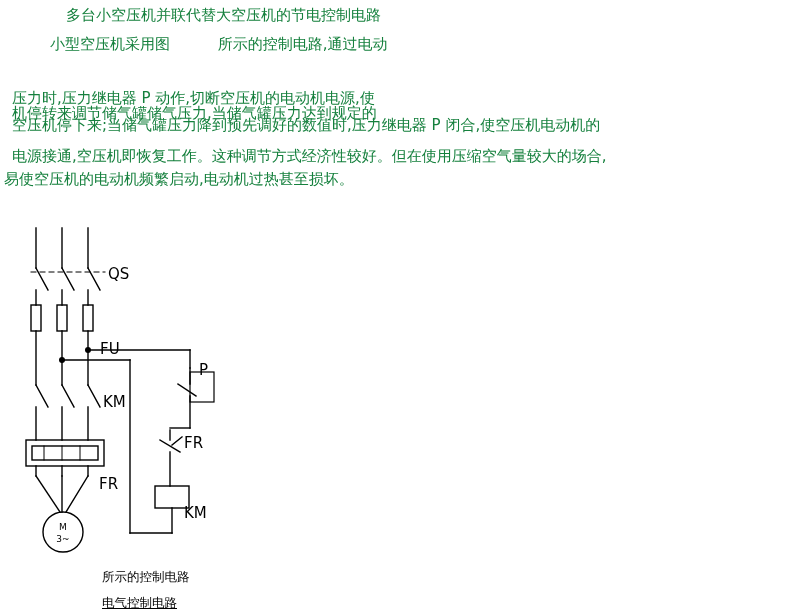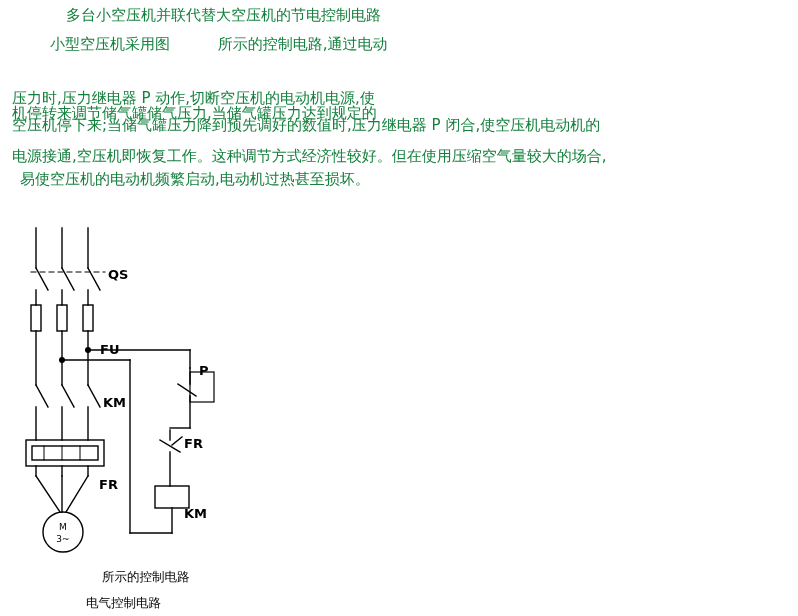--- a/index.html
+++ b/index.html
@@ -49,38 +49,37 @@
   }
   .cap {
     position: absolute;
     white-space: pre;
     font-size: 12.5px;
     line-height: 13px;
   }
   .lbl {
     position: absolute;
     white-space: pre;
-    font-size: 13px;
+    font-size: 15px;
     line-height: 13px;
-    font-weight: bold;
   }
 </style>
 </head>
 <body>
 
 <div id="page">
 
   <div class="text-block">
     <div class="tline title" style="left:66px; top:8px;">多台小空压机并联代替大空压机的节电控制电路</div>
     <div class="tline" style="left:50px; top:37px;">小型空压机采用图          所示的控制电路,通过电动</div>
     <div class="tline" style="left:12px; top:64px;margin-top:42px;">机停转来调节储气罐储气压力,当储气罐压力达到规定的</div>
     <div class="tline" style="left:12px; top:91px;">压力时,压力继电器 P 动作,切断空压机的电动机电源,使</div>
     <div class="tline" style="left:12px; top:118px;">空压机停下来;当储气罐压力降到预先调好的数值时,压力继电器 P 闭合,使空压机电动机的</div>
     <div class="tline" style="left:12px; top:149px;">电源接通,空压机即恢复工作。这种调节方式经济性较好。但在使用压缩空气量较大的场合,</div>
-    <div class="tline" style="left:20px; top:172px;">易使空压机的电动机频繁启动,电动机过热甚至损坏。</div>
+    <div class="tline" style="left:4px; top:172px;">易使空压机的电动机频繁启动,电动机过热甚至损坏。</div>
   </div>
 
   <svg id="circuit" viewBox="0 0 798 616" width="798" height="616">
     <g stroke="#000" stroke-width="1.4" fill="none" stroke-linecap="square">
 
       <line x1="36" y1="228" x2="36" y2="268"></line>
       <line x1="62" y1="228" x2="62" y2="268"></line>
       <line x1="88" y1="228" x2="88" y2="268"></line>
 
       <line x1="36" y1="268" x2="48" y2="290"></line>
@@ -153,15 +152,15 @@
 
   <div class="lbl" style="left:108px; top:268px;">QS</div>
   <div class="lbl" style="left:100px; top:313px;margin-top:30px;">FU</div>
   <div class="lbl" style="left:103px; top:396px;">KM</div>
   <div class="lbl" style="left:99px; top:478px;">FR</div>
   <div class="lbl" style="left:199px; top:364px;">P</div>
   <div class="lbl" style="left:184px; top:437px;">FR</div>
   <div class="lbl" style="left:184px; top:507px;">KM</div>
 
   <div class="cap" style="left:102px; top:570px;">所示的控制电路</div>
-  <div class="cap" style="left:86px; top:596px;">电气控制电路</div>
+  <div class="cap" style="left:102px; top:596px;text-decoration:underline;">电气控制电路</div>
 
 </div>
 
 </body></html>

